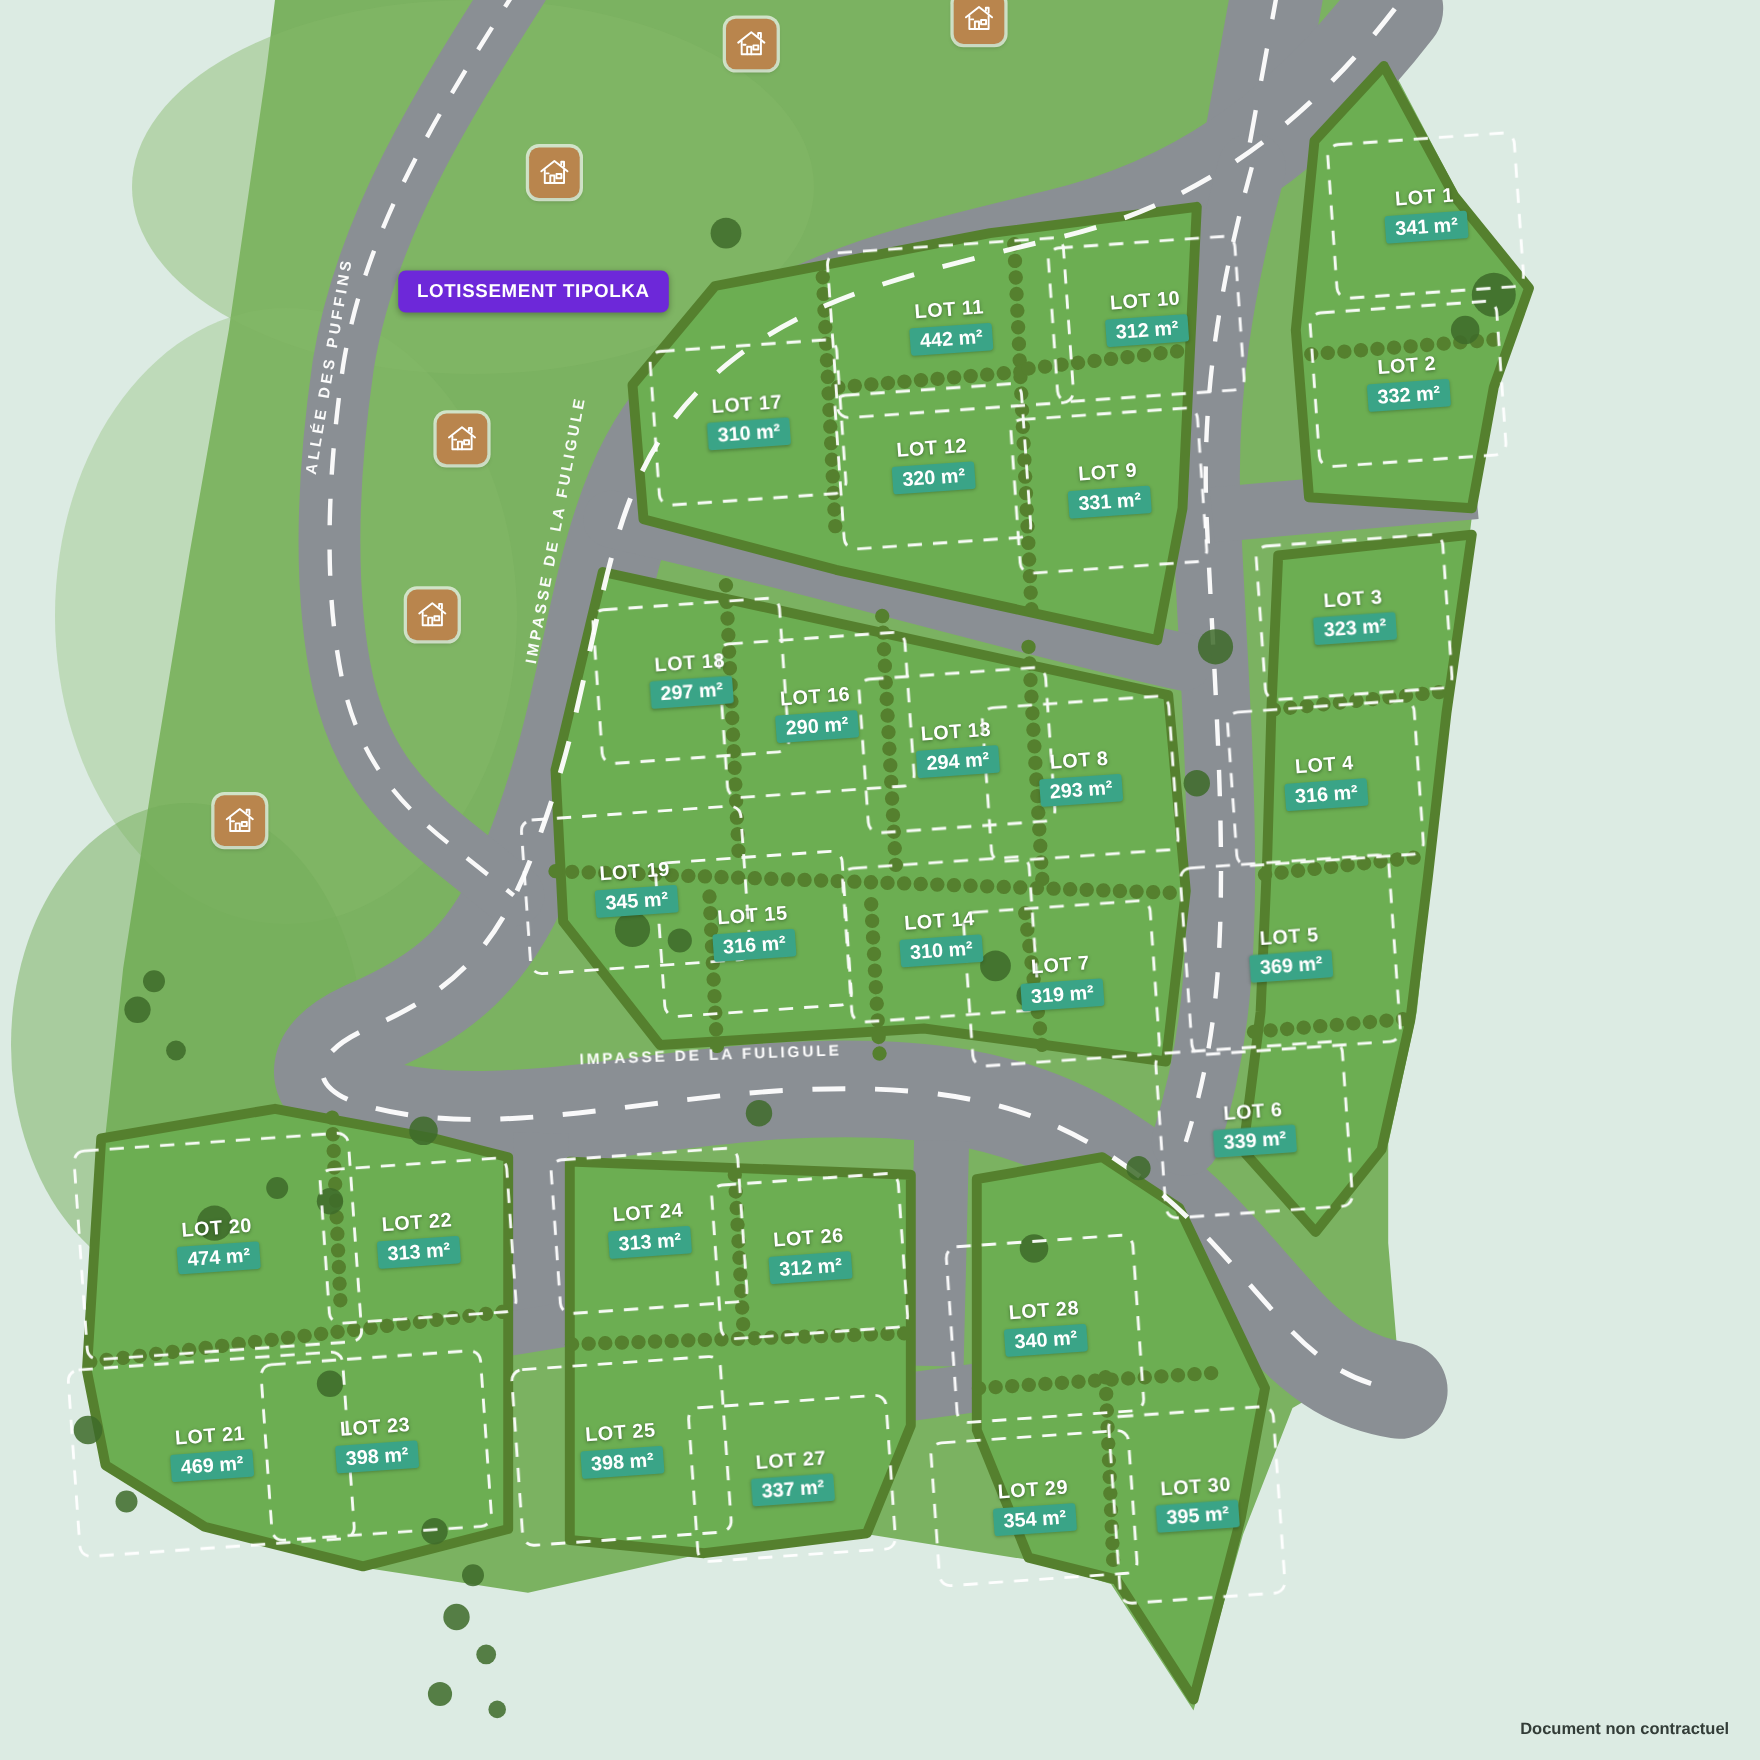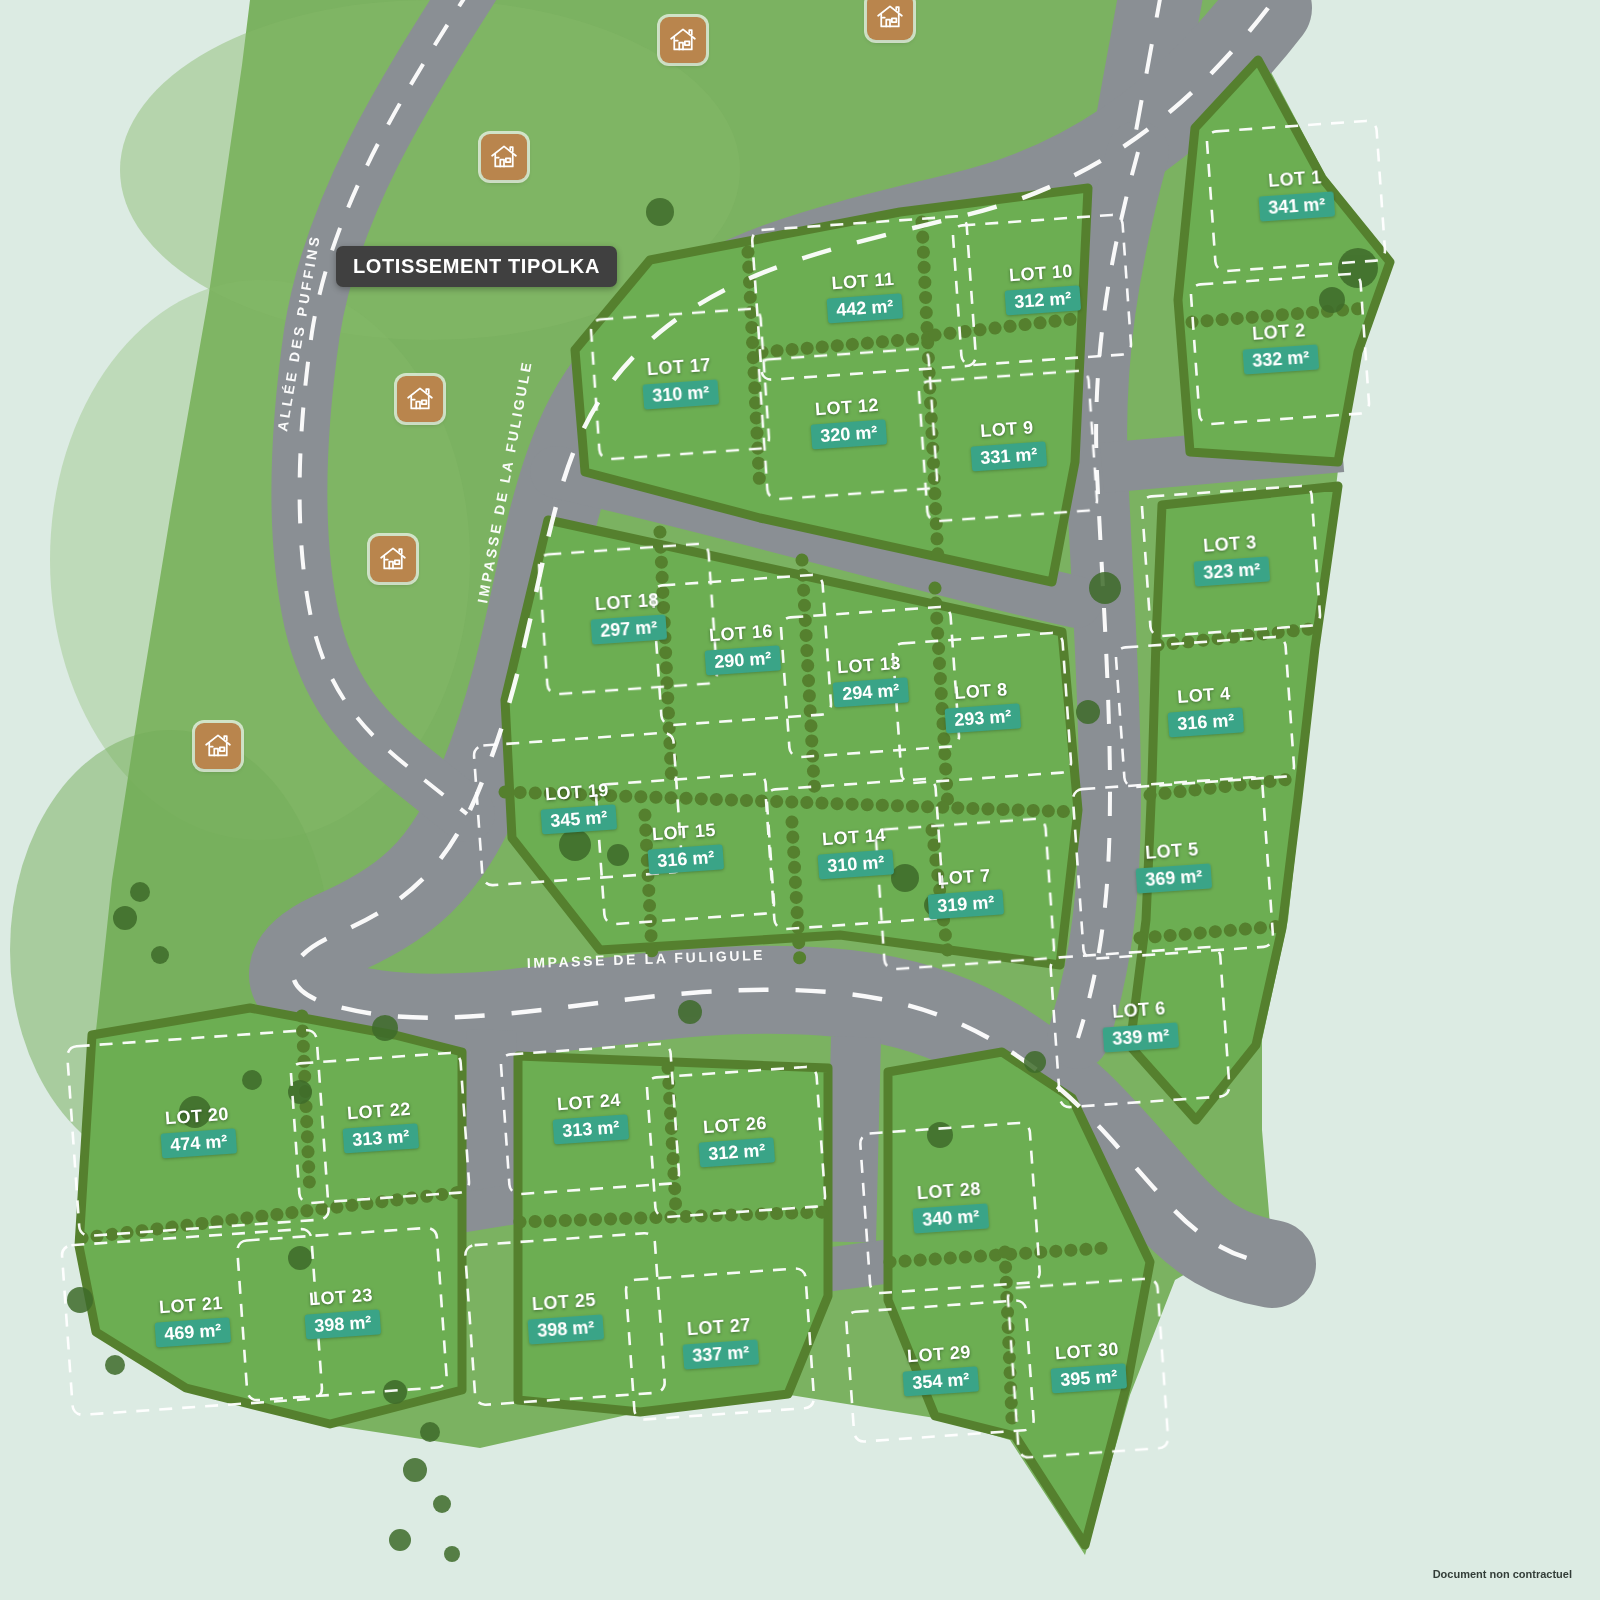--- a/index.html
+++ b/index.html
@@ -8,25 +8,25 @@
   #map-svg{position:absolute;left:0;top:0;z-index:1;}
   .lot{position:absolute;z-index:3;display:flex;flex-direction:column;align-items:center;gap:4px;
        transform:translate(-50%,-50%) rotate(-4deg);text-align:center;pointer-events:none;}
   .lot-name{color:#fff;font-weight:700;font-size:18px;letter-spacing:.5px;white-space:nowrap;
             text-shadow:0 1px 3px rgba(15,40,15,.5);}
   .lot-badge{background:#3aa487;color:#fff;font-weight:700;font-size:18px;padding:2px 9px;
              border-radius:3px;white-space:nowrap;box-shadow:0 1px 3px rgba(15,40,15,.3);}
   .house{position:absolute;z-index:3;width:46px;height:46px;transform:translate(-50%,-50%);
          background:#b9854d;border-radius:9px;display:flex;align-items:center;justify-content:center;
          box-shadow:0 0 0 3px rgba(255,255,255,.65),0 2px 5px rgba(0,0,0,.25);}
-  .banner{position:absolute;left:336px;top:246px;z-index:4;background:#404040;color:#fff;
-          font-weight:700;font-size:20px;letter-spacing:.6px;padding:9px 17px;border-radius:7px;
+  .banner{position:absolute;left:362px;top:246px;z-index:4;background:#6d28d9;color:#fff;
+          font-weight:700;font-size:17px;letter-spacing:.6px;padding:9px 17px;border-radius:7px;
           white-space:nowrap;box-shadow:0 2px 6px rgba(0,0,0,.3);}
   .footer-note{position:absolute;right:28px;bottom:20px;z-index:4;color:#333d38;
-               font-size:11px;font-weight:600;}
+               font-size:15px;font-weight:600;}
   text.street{fill:#fff;font-weight:700;font-size:14px;letter-spacing:3.4px;opacity:.96;
               font-family:"Liberation Sans",sans-serif;}
 </style>
 </head>
 <body>
 
 <div id="stage">
 
   <svg id="map-svg" width="1600" height="1600" viewBox="0 0 1600 1600">
 

